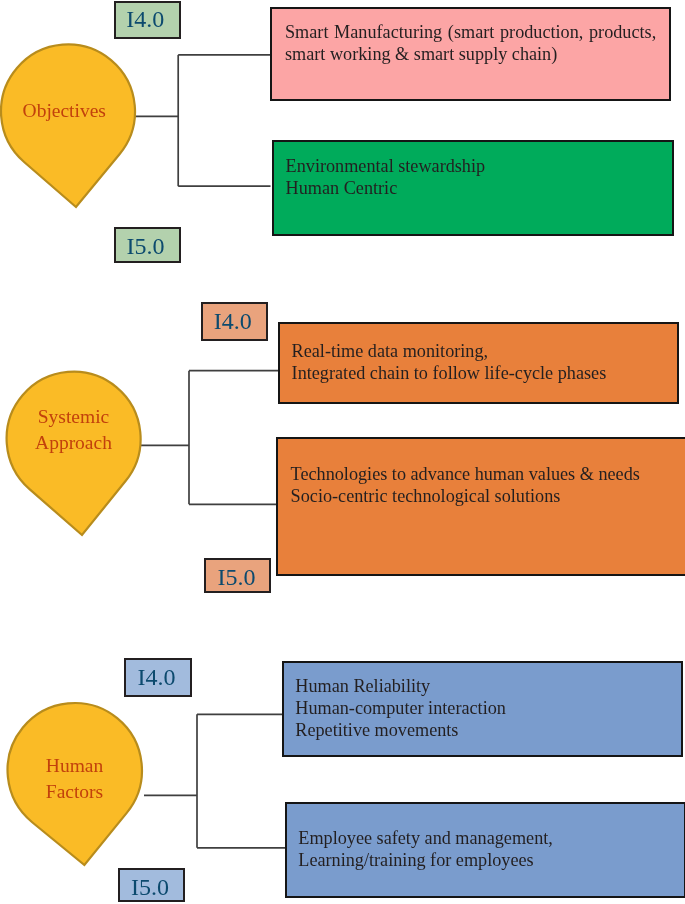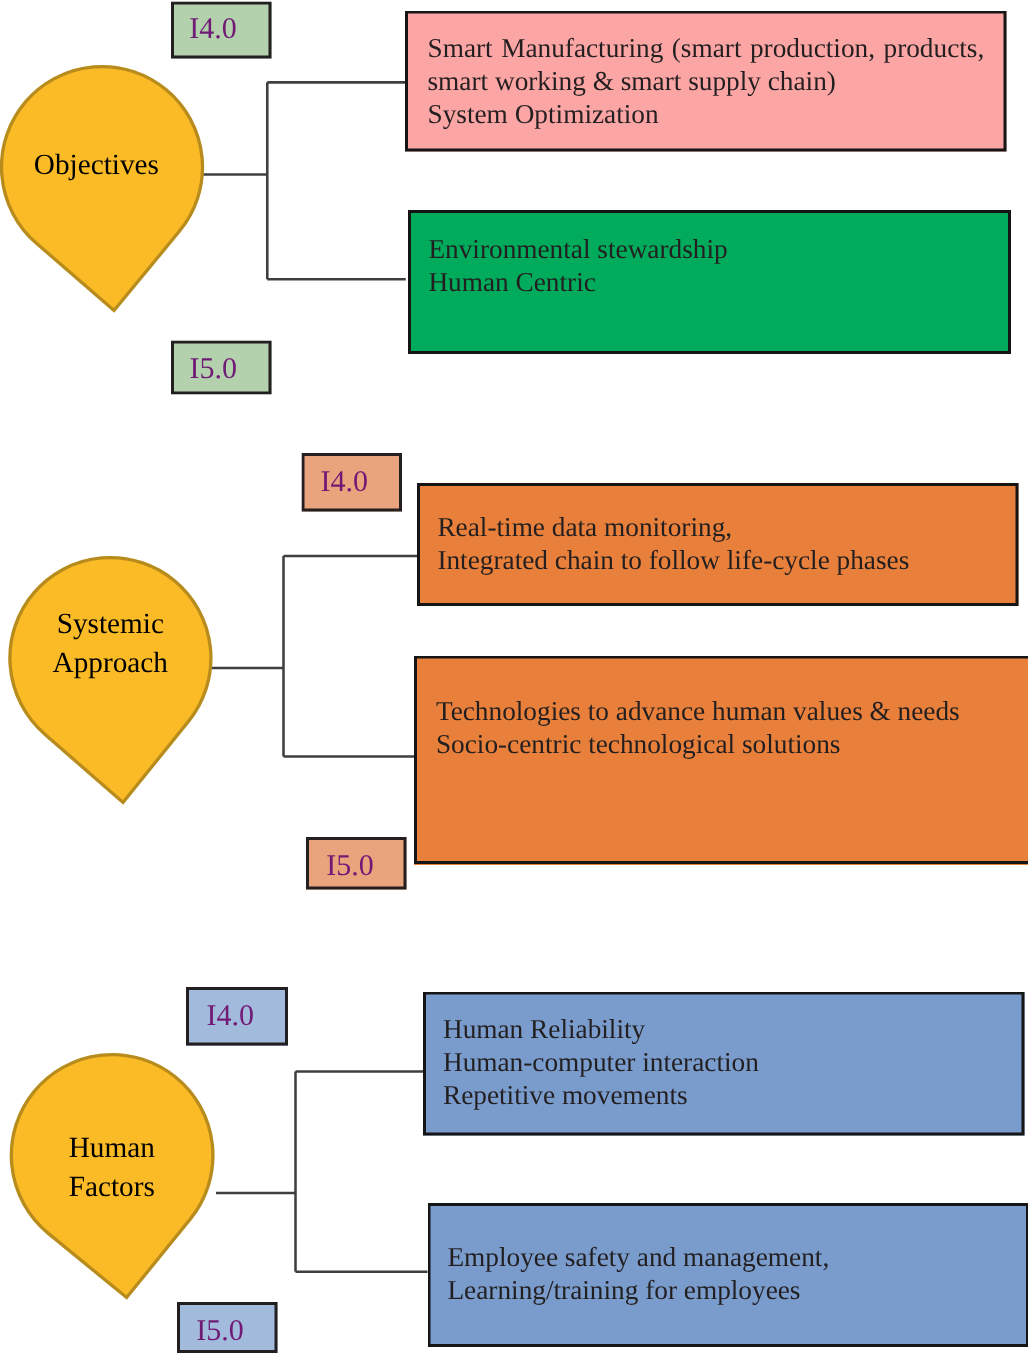--- a/index.html
+++ b/index.html
@@ -2,24 +2,24 @@
 <html><head>
 <meta charset="utf-8">
 <title>Industry 4.0 / 5.0 comparison diagram</title>
 <style>
   html,body{margin:0;padding:0;background:#ffffff;}
   body{width:685px;height:904px;font-family:"Liberation Serif",serif;overflow:hidden;
        -webkit-font-smoothing:antialiased;}
   #stage{position:relative;width:685px;height:904px;background:#ffffff;}
   .tag,.ibox,.pin-text{will-change:transform;}
   #art{position:absolute;left:0;top:0;width:685px;height:904px;}
-  .pin-text{position:absolute;text-align:center;color:#000000;font-size:19.5px;
+  .pin-text{position:absolute;text-align:center;color:#c2410c;font-size:19.5px;
             line-height:25.6px;white-space:nowrap;}
-  .tag{position:absolute;box-sizing:border-box;border:2.2px solid #231f20;color:#701a75;
-       font-size:20px;line-height:20px;}
+  .tag{position:absolute;box-sizing:border-box;border:2.2px solid #231f20;color:#0c4a6e;
+       font-size:24px;line-height:20px;}
   .tag span{position:absolute;white-space:nowrap;}
   .ibox{position:absolute;box-sizing:border-box;border:2.4px solid #151515;
         color:#231f20;font-size:18.2px;line-height:22px;}
   .ibox p{margin:0;}
   .just{text-align:justify;text-justify:inter-word;}
   .just p{text-align-last:left;}
 </style>
 </head>
 <body>
 
@@ -59,21 +59,20 @@
 
   <div class="tag" style="left:113.8px;top:0.7px;width:66.8px;height:38.1px;background:#b3d1ad;">
     <span style="left:10.20px;top:6.45px;">I4.0</span>
   </div>
   <div class="tag" style="left:113.6px;top:227.3px;width:67.4px;height:35.6px;background:#b3d1ad;">
     <span style="left:10.40px;top:6.65px;">I5.0</span>
   </div>
 
   <div class="ibox just" style="left:269.6px;top:6.7px;width:401.2px;height:94.3px;background:#fca5a5;padding:12.0px 13px 0 13px;">
     <p>Smart Manufacturing (smart production, products, smart working &amp; smart supply chain)</p>
-    <p>System Optimization</p>
   </div>
   <div class="ibox" style="left:271.6px;top:140.2px;width:401.9px;height:95.5px;background:#00ab5b;padding:12.8px 11.6px 0 11.6px;">
     <p>Environmental stewardship</p>
     <p>Human Centric</p>
   </div>
 
   <div class="pin-text" style="left:5px;top:404px;width:137px;">
     <div>Systemic</div>
     <div>Approach</div>
   </div>

